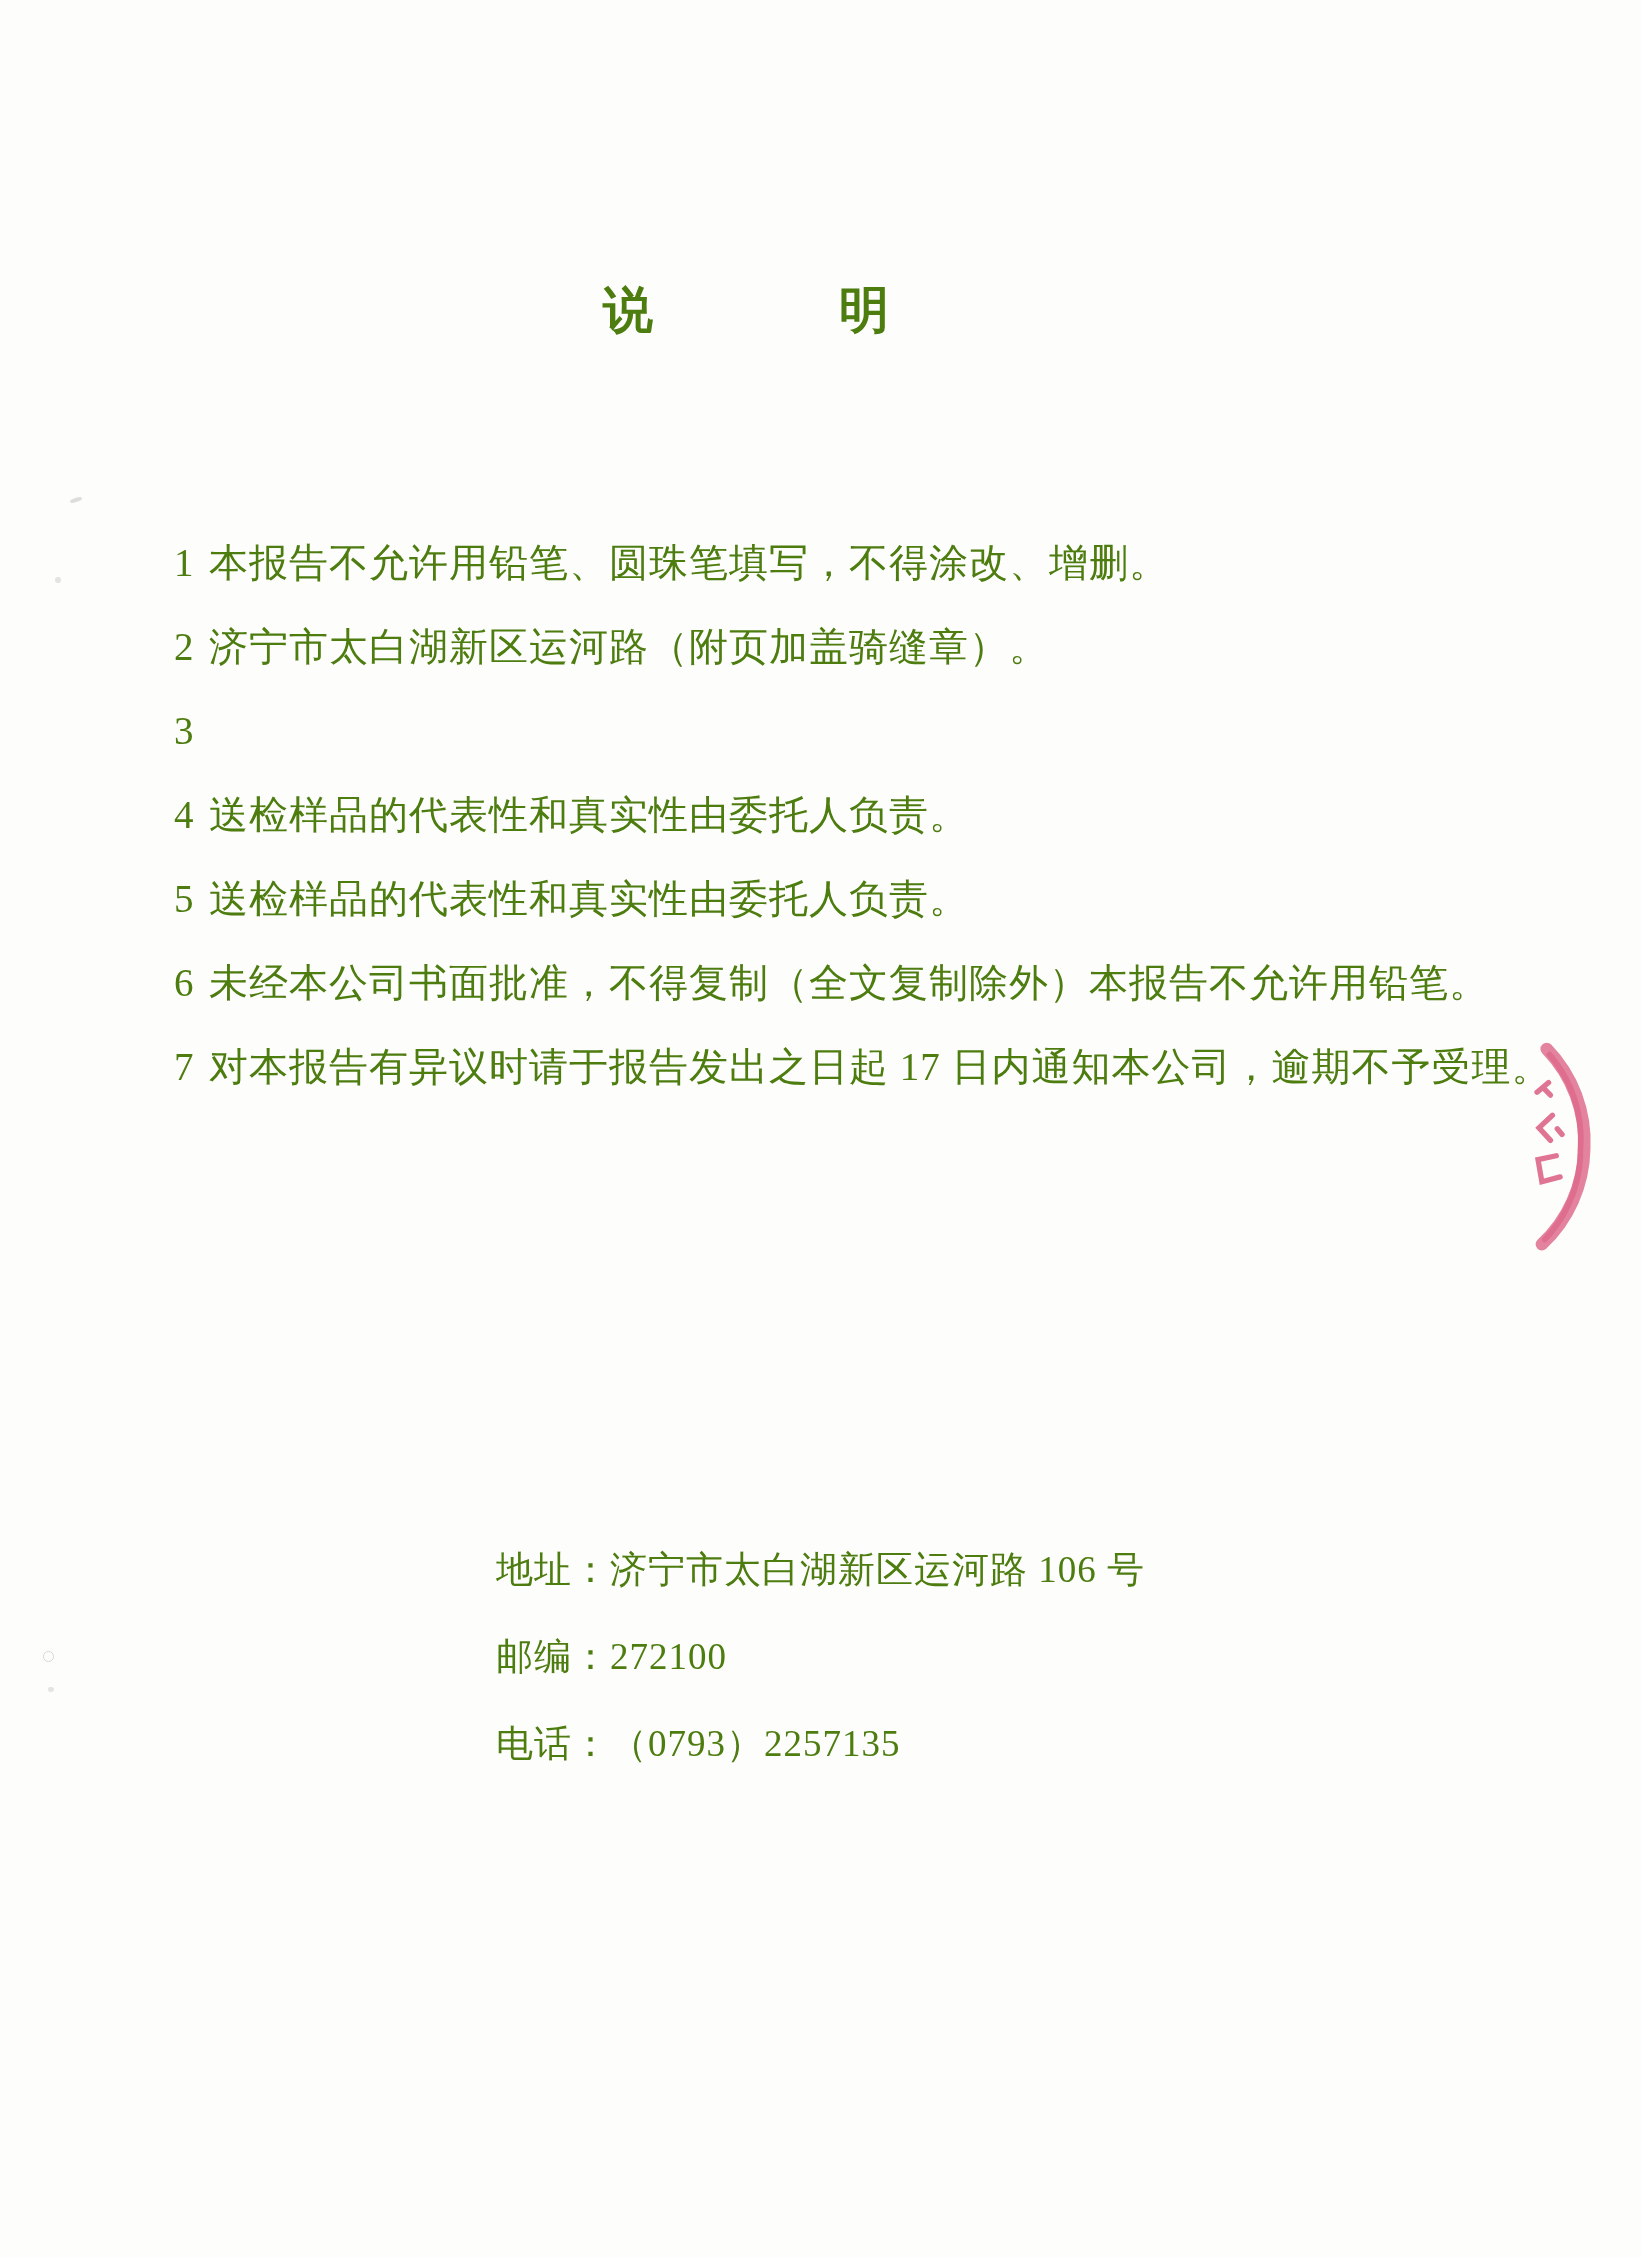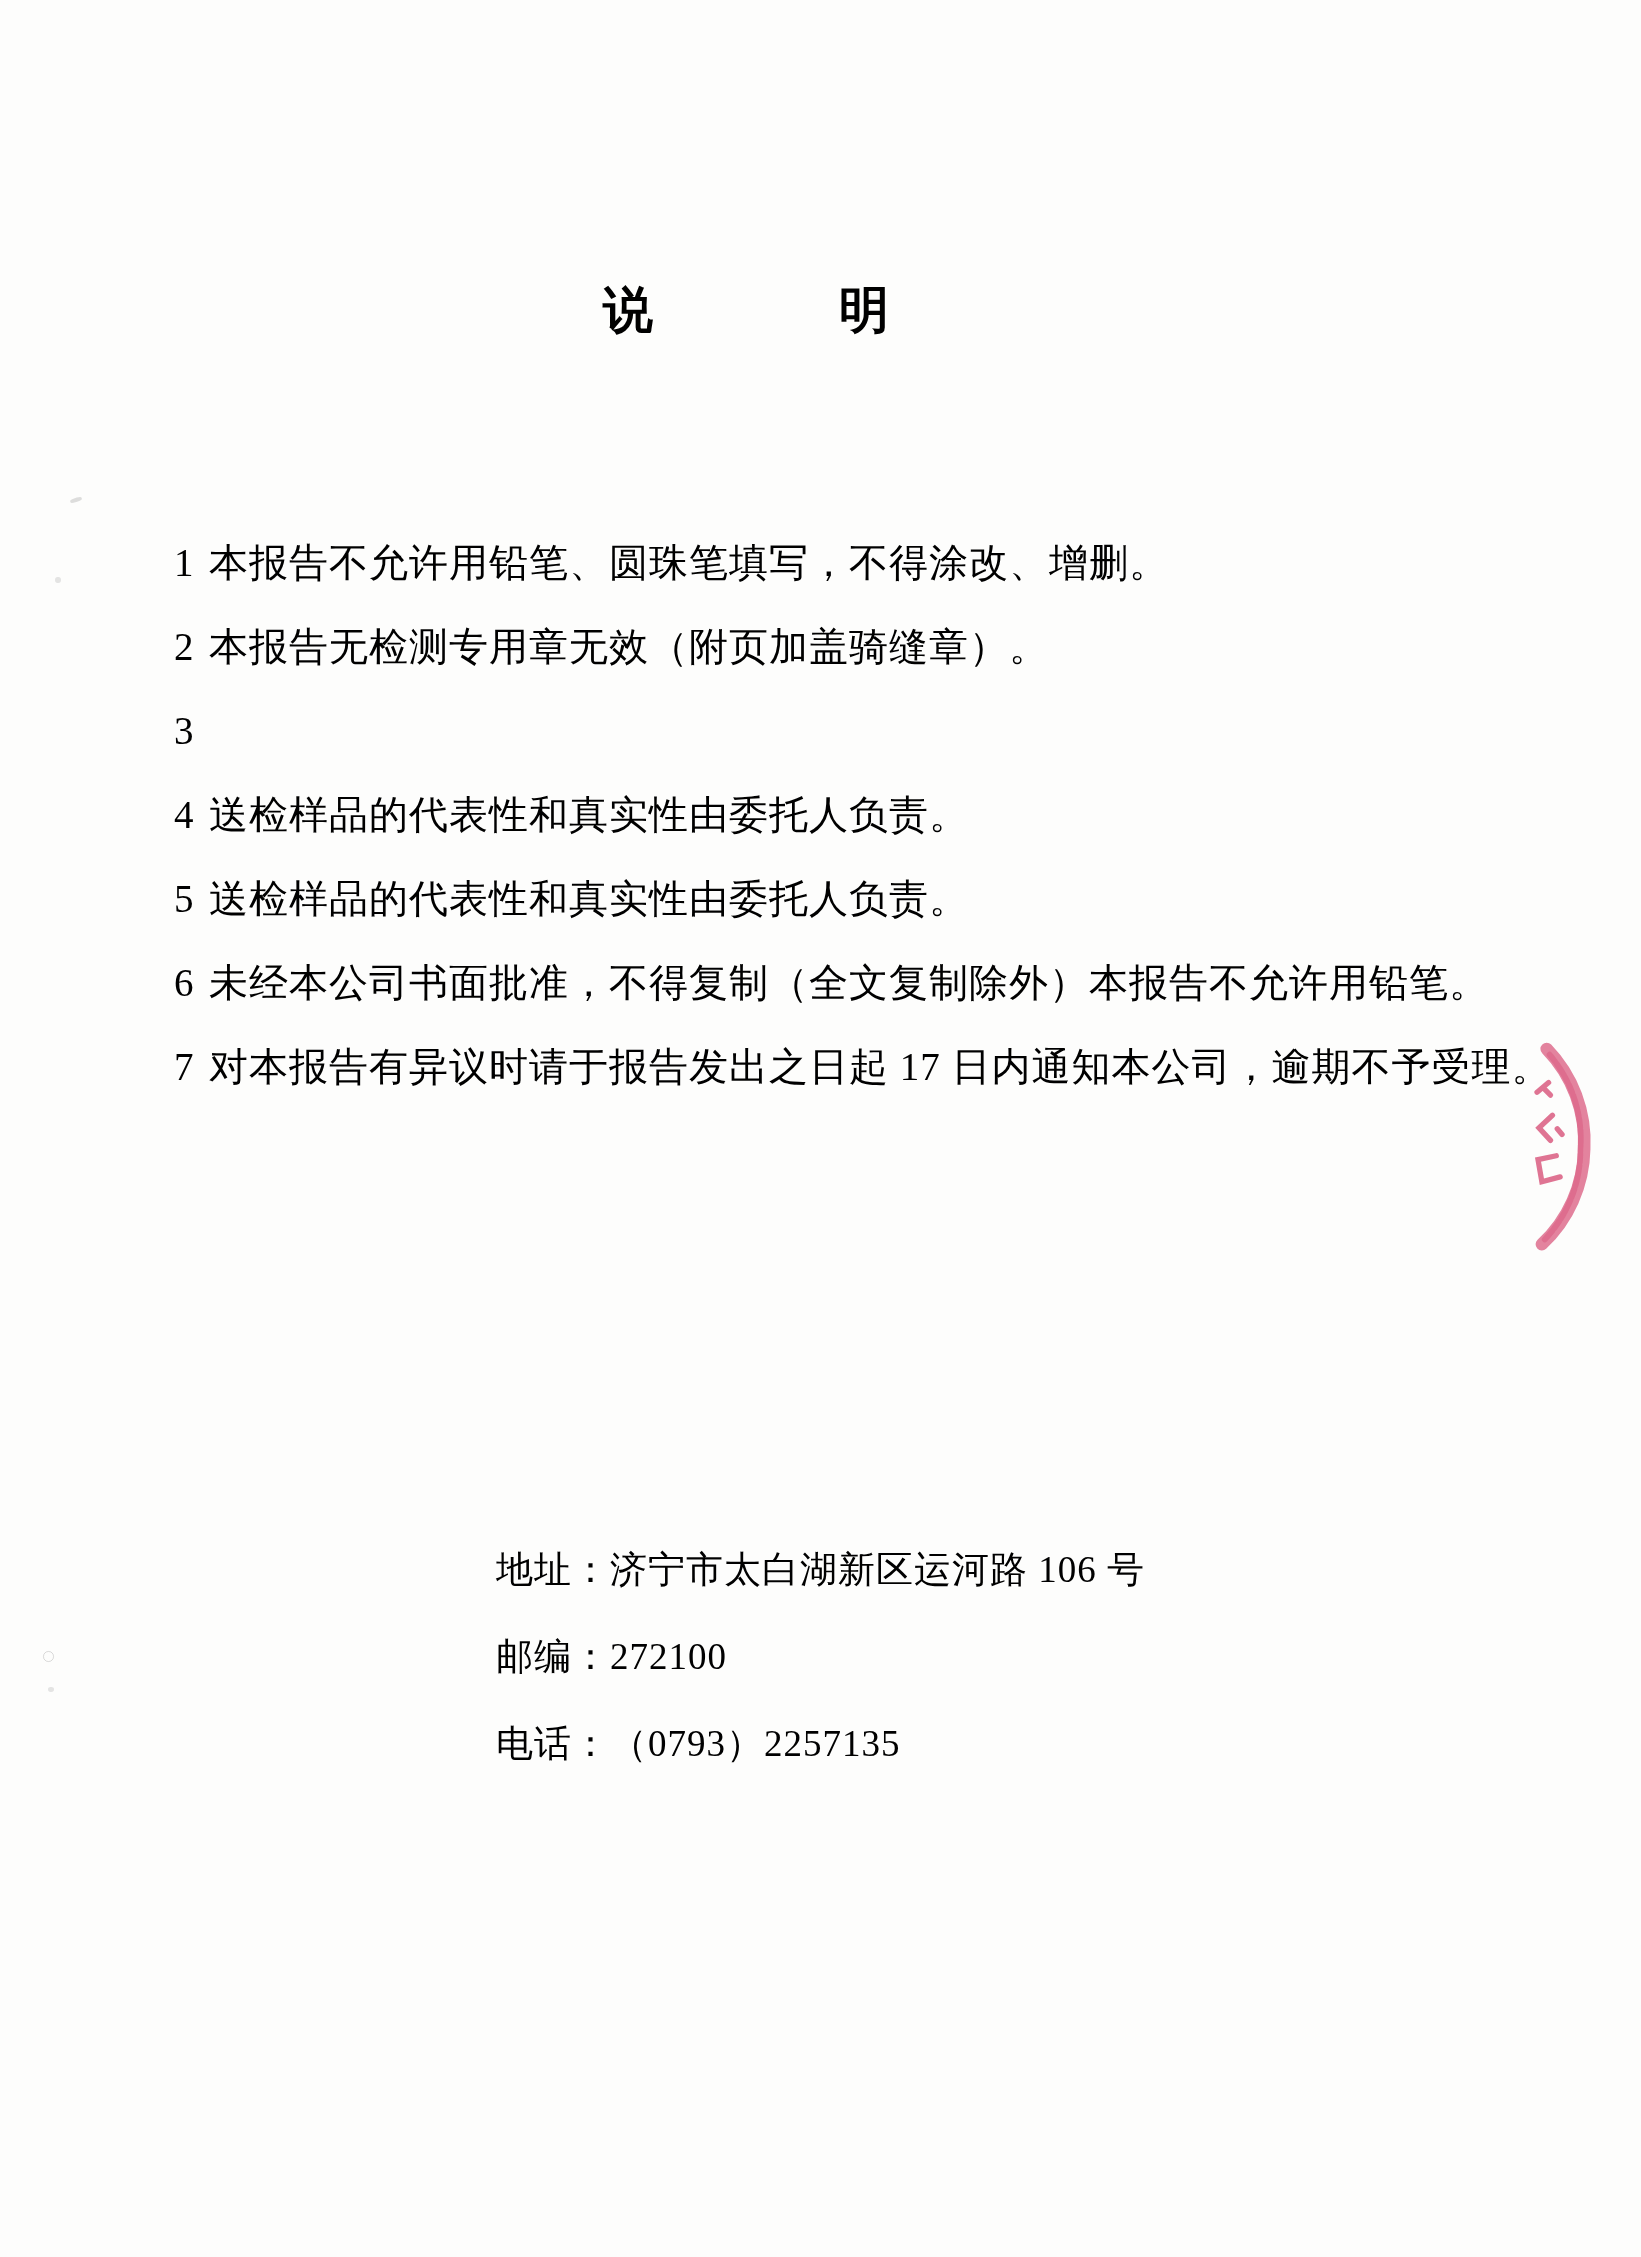--- a/index.html
+++ b/index.html
@@ -4,21 +4,21 @@
 <style>
   html, body { margin: 0; padding: 0; background: #e8e8e8; }
   .page {
     position: relative;
     width: 1641px;
     height: 2257px;
     margin: 0 auto;
     background: #fdfdfc;
     overflow: hidden;
     font-family: "Liberation Serif", "DejaVu Serif", serif;
-    color: #000000;
+    color: #4d7c0f;
   }
   .title {
     position: absolute;
     top: 285px;
     left: 603px;
     font-size: 50px;
     font-weight: bold;
     letter-spacing: 186px;
     white-space: nowrap;
     line-height: 50px;
@@ -79,21 +79,21 @@
 
   <div class="title">说明</div>
 
   <div class="notes">
     <div class="note">
       <span class="num">1</span>
       <span class="txt">本报告不允许用铅笔、圆珠笔填写，不得涂改、增删。</span>
     </div>
     <div class="note">
       <span class="num">2</span>
-      <span class="txt">本报告无检测专用章无效（附页加盖骑缝章）。</span>
+      <span class="txt">济宁市太白湖新区运河路（附页加盖骑缝章）。</span>
     </div>
     <div class="note">
       <span class="num">3</span>
     </div>
     <div class="note">
       <span class="num">4</span>
       <span class="txt">送检样品的代表性和真实性由委托人负责。</span>
     </div>
     <div class="note">
       <span class="num">5</span>

